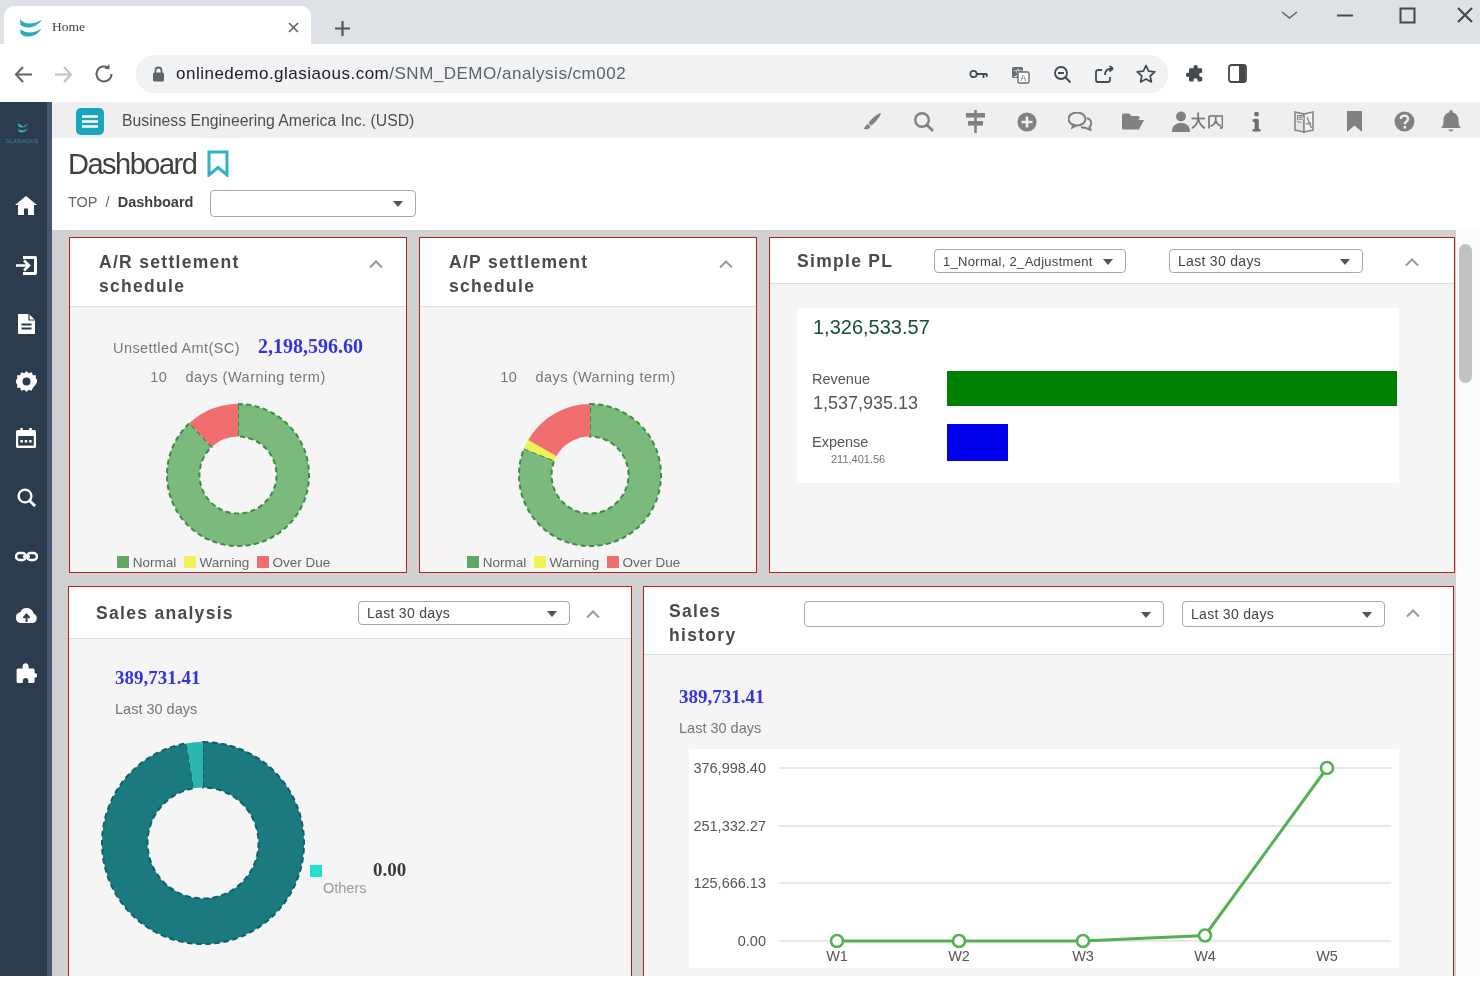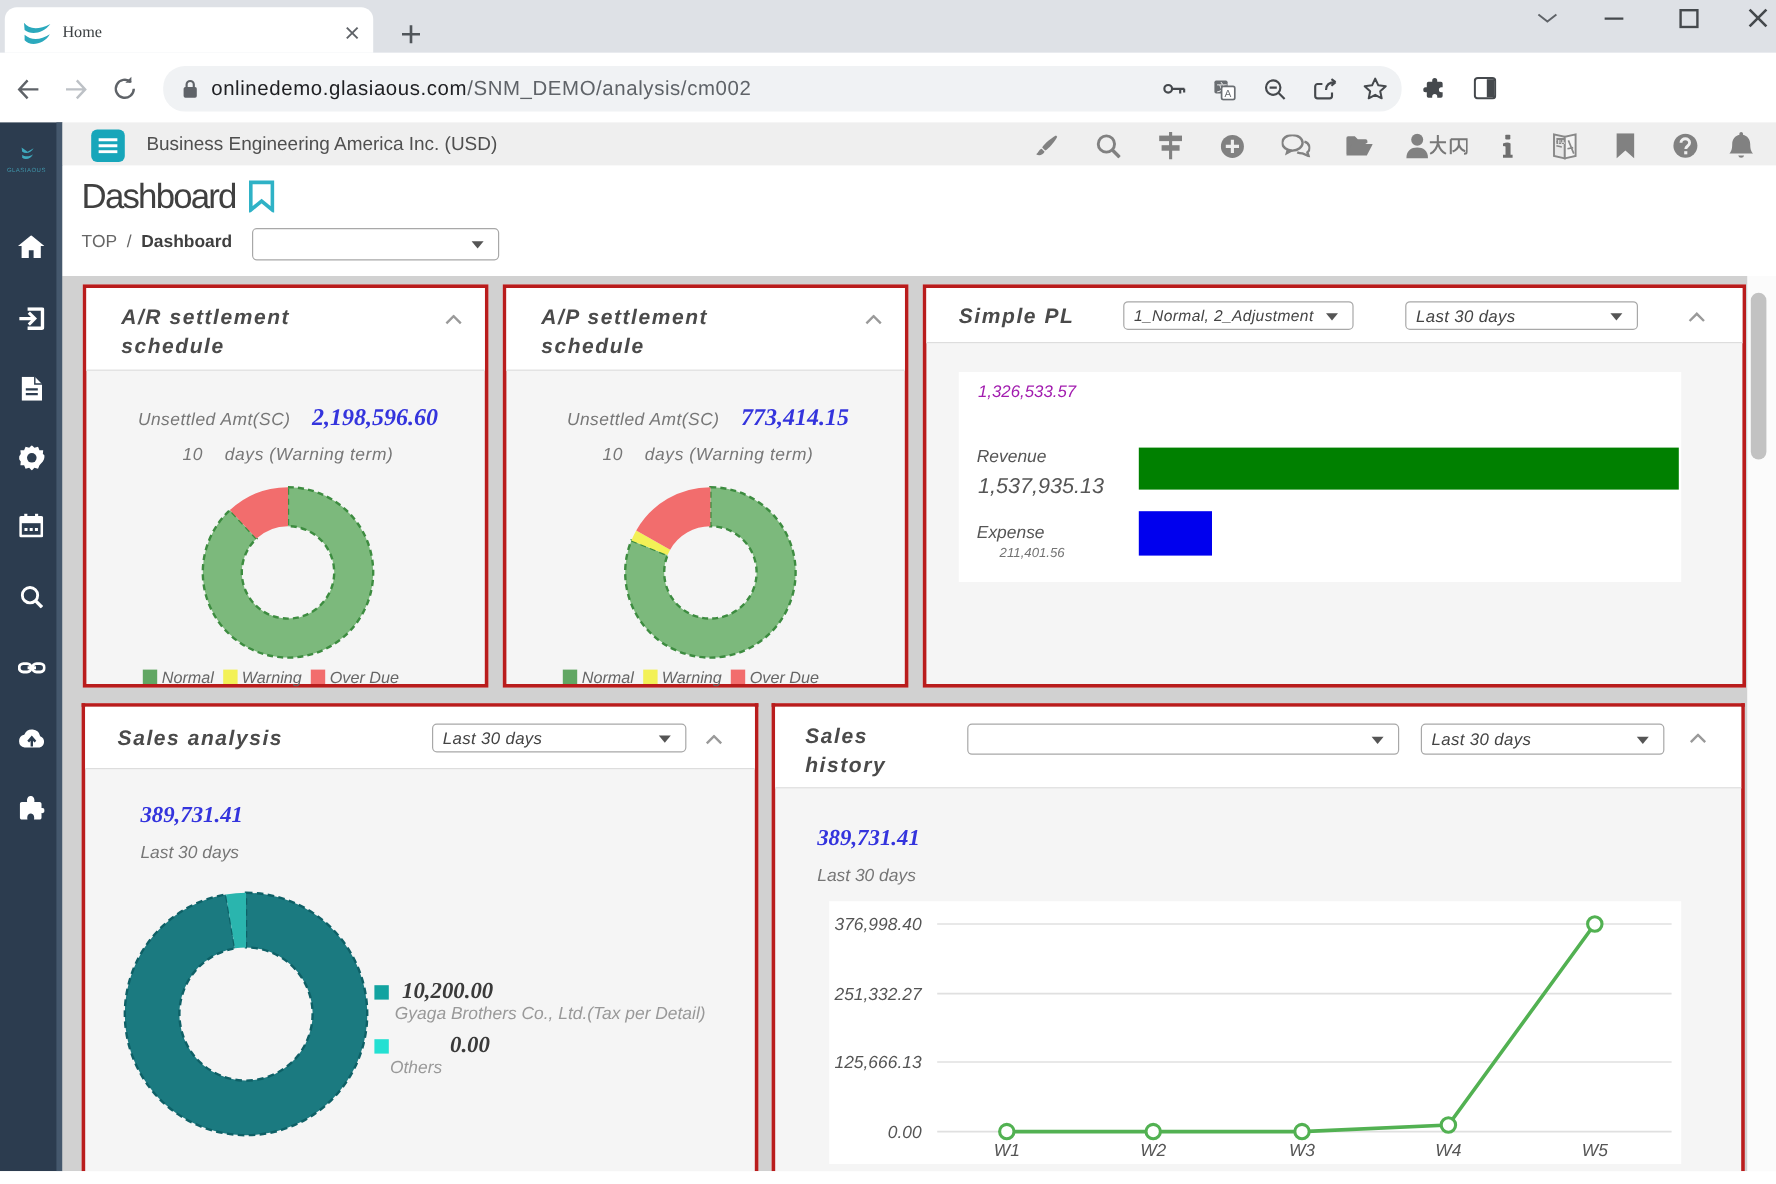--- a/index.html
+++ b/index.html
@@ -12,21 +12,21 @@
   #tabtitle { left:52px; top:19px; font-size:13.5px; color:#3c4043; }
   #toolbar { left:0; top:44px; width:1480px; height:58px; background:#fff; }
   .pill { background:#f0f2f4; border-radius:18px; }
   
   #sidebar { left:0; top:102px; width:52px; height:874px; background:#2c3c4f; }
   #sidescroll { left:47px; top:102px; width:5px; height:874px; background:#45586d; }
   #topbar { left:52px; top:102px; width:1428px; height:36px; background:#efefef; }
   #pagehead { left:52px; top:138px; width:1428px; height:92px; background:#fff; }
   #dash { left:52px; top:230px; width:1428px; height:746px; background:#d1d1d1; }
   #bottomstrip { left:0; top:976px; width:1480px; height:11px; background:#fff; }
-  .card { position:absolute; background:#f5f5f5; border:3px solid #b91c1c;font-style:italic; }
+  .card { position:absolute; background:#f5f5f5; border:1px solid #b91c1c; }
   .chead { position:absolute; left:0; top:0; right:0; background:#fff; border-bottom:1px solid #ddd; }
   .ctitle { position:absolute; font-weight:bold; color:#4a4a4a; font-size:17.5px; line-height:24px; letter-spacing:1.3px; }
   .sel { position:absolute; background:#fff; border:1px solid #a8a8a8; border-radius:4px; font-size:14px; color:#444; letter-spacing:0.3px; }
   .sel .tri { position:absolute; right:12px; top:50%; margin-top:-2.5px; width:0; height:0; border-left:5px solid transparent; border-right:5px solid transparent; border-top:6px solid #555; }
   .sel .txt { position:absolute; left:8px; top:50%; transform:translateY(-50%); white-space:nowrap; }
   .chev { position:absolute; }
   .bluenum { position:absolute; font-family:"Liberation Serif", serif; font-weight:bold; color:#3434dd; }
   .gr { color:#777; }
   .legsq { display:inline-block; width:12px; height:12px; vertical-align:-1px; }
 </style>
@@ -271,21 +271,20 @@
   </svg>
   <div class="abs" style="left:47px;top:317px;font-size:13.5px;color:#666"><span class="legsq" style="background:#61a763"></span> Normal&nbsp; <span class="legsq" style="background:#f3f156"></span> Warning&nbsp; <span class="legsq" style="background:#f26d6d"></span> Over Due</div>
 </div>
 
 <div class="card" style="left:419px;top:237px;width:338px;height:336px">
   <div class="chead" style="height:69px"></div>
   <div class="ctitle" style="left:29px;top:12px">A/P settlement<br>schedule</div>
   <svg class="chev" style="left:298px;top:22px" width="16" height="9" viewBox="0 0 16 9">
       <path d="M2 7.5 L8 1.5 L14 7.5" stroke="#9a9a9a" stroke-width="2" fill="none"></path>
     </svg>
-  <div class="abs" style="left:0;top:97px;width:336px;text-align:center;font-size:14.5px"><span class="gr" style="letter-spacing:0.4px">Unsettled Amt(SC)</span><span style="display:inline-block;width:18px"></span><span class="bluenum" style="position:static;font-size:20px">773,414.15</span></div>
   <div class="abs gr" style="left:0;top:131px;width:336px;text-align:center;font-size:14.5px;letter-spacing:0.5px">10&nbsp;&nbsp;&nbsp;&nbsp;days (Warning term)</div>
   <svg class="abs" style="left:95px;top:162px" width="150" height="150" viewBox="0 0 150 150">
     <path d="M75.00 4.00 A71 71 0 1 1 9.17 48.40 L39.30 60.58 A38.5 38.5 0 1 0 75.00 36.50 Z" fill="#7cb97c" stroke="#3d8c40" stroke-width="2" stroke-dasharray="5 3.4"></path>
     <path d="M9.17 48.40 A71 71 0 0 1 13.20 40.04 L41.49 56.04 A38.5 38.5 0 0 0 39.30 60.58 Z" fill="#f3f156"></path>
     <path d="M13.20 40.04 A71 71 0 0 1 75.00 4.00 L75.00 36.50 A38.5 38.5 0 0 0 41.49 56.04 Z" fill="#f26d6d"></path>
   </svg>
   <div class="abs" style="left:47px;top:317px;font-size:13.5px;color:#666"><span class="legsq" style="background:#61a763"></span> Normal&nbsp; <span class="legsq" style="background:#f3f156"></span> Warning&nbsp; <span class="legsq" style="background:#f26d6d"></span> Over Due</div>
 </div>
 
 <div class="card" style="left:769px;top:237px;width:686px;height:336px">
@@ -296,21 +295,21 @@
       <span class="tri"></span>
     </div>
   <div class="sel" style="left:399px;top:11px;width:194px;height:24px">
       <span class="txt">Last 30 days</span>
       <span class="tri"></span>
     </div>
   <svg class="chev" style="left:634px;top:20px" width="16" height="9" viewBox="0 0 16 9">
       <path d="M2 7.5 L8 1.5 L14 7.5" stroke="#9a9a9a" stroke-width="2" fill="none"></path>
     </svg>
   <div class="abs" style="left:27px;top:70px;width:602px;height:175px;background:#fff"></div>
-  <div class="abs" style="left:43px;top:78px;font-size:14px;color:#a21caf">1,326,533.57</div>
+  <div class="abs" style="left:43px;top:78px;font-size:20px;color:#14532d">1,326,533.57</div>
   <div class="abs" style="left:42px;top:133px;font-size:14.5px;color:#555">Revenue</div>
   <div class="abs" style="left:43px;top:155px;font-size:18px;color:#555">1,537,935.13</div>
   <div class="abs" style="left:42px;top:196px;font-size:14.5px;color:#555">Expense</div>
   <div class="abs" style="left:61px;top:215px;font-size:11px;color:#737373">211,401.56</div>
   <div class="abs" style="left:177px;top:133px;width:450px;height:35px;background:#008000"></div>
   <div class="abs" style="left:177px;top:186px;width:61px;height:37px;background:#0000ee"></div>
 </div>
 
 <div class="card" style="left:68px;top:586px;width:564px;height:390px;border-bottom:none">
   <div class="chead" style="height:52px"></div>
@@ -321,21 +320,20 @@
     </div>
   <svg class="chev" style="left:516px;top:23px" width="16" height="9" viewBox="0 0 16 9">
       <path d="M2 7.5 L8 1.5 L14 7.5" stroke="#9a9a9a" stroke-width="2" fill="none"></path>
     </svg>
   <div class="bluenum" style="left:46px;top:80px;font-size:19px">389,731.41</div>
   <div class="abs gr" style="left:46px;top:114px;font-size:14.5px">Last 30 days</div>
   <svg class="abs" style="left:29px;top:151px" width="210" height="210" viewBox="0 0 210 210">
     <path d="M105.00 4.00 A101 101 0 1 1 88.33 5.39 L95.84 50.26 A55.5 55.5 0 1 0 105.00 49.50 Z" fill="#1b7a80" stroke="#0e6066" stroke-width="2" stroke-dasharray="5.5 3.6"></path>
     <path d="M88.33 5.39 A101 101 0 0 1 105.00 4.00 L105.00 49.50 A55.5 55.5 0 0 0 95.84 50.26 Z" fill="#2ab5ae"></path>
   </svg>
-  <div class="abs" style="left:241px;top:229px;font-size:14.5px;color:#999;line-height:17px"><span class="legsq" style="background:#12a3a0;margin-right:3px"></span><b style="font-family:'Liberation Serif',serif;font-size:19px;color:#3a3a3a;margin-left:8px">10,200.00</b><br><span style="margin-left:17px">Gyaga Brothers Co., Ltd.(Tax per Detail)</span></div>
   <div class="abs" style="left:241px;top:274px;font-size:14.5px;color:#999;line-height:17px"><span class="legsq" style="background:#23e0d2;margin-right:3px"></span><b style="font-family:'Liberation Serif',serif;font-size:19px;color:#3a3a3a;margin-left:48px">0.00</b><br><span style="margin-left:13px">Others</span></div>
 </div>
 
 <div class="card" style="left:643px;top:586px;width:811px;height:390px;border-bottom:none">
   <div class="chead" style="height:68px"></div>
   <div class="ctitle" style="left:25px;top:12px">Sales<br>history</div>
   <div class="sel" style="left:160px;top:14px;width:360px;height:26px">
       <span class="tri"></span>
     </div>
   <div class="sel" style="left:538px;top:14px;width:203px;height:26px">

